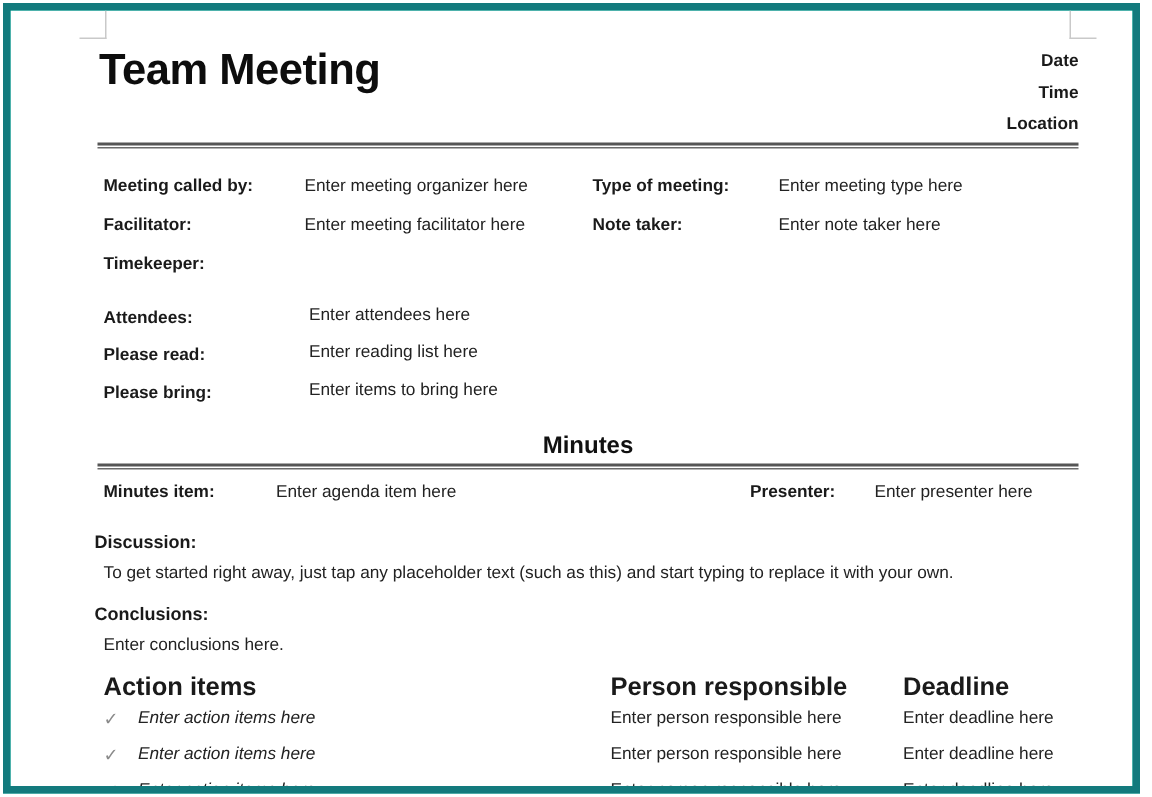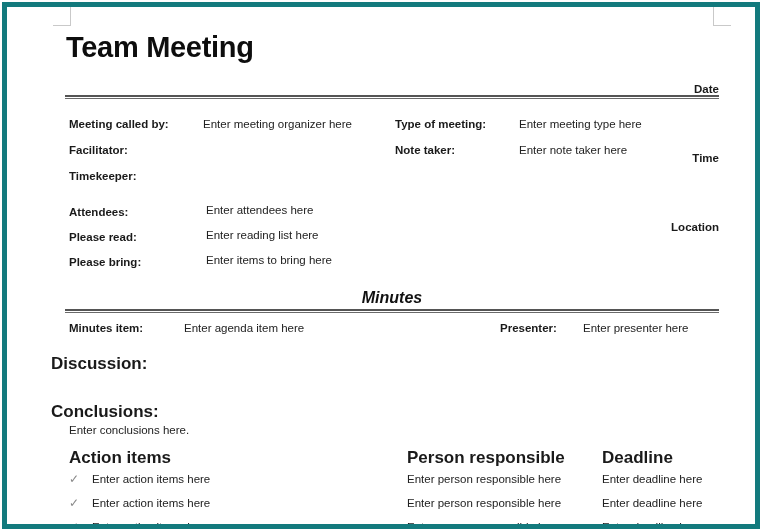--- a/index.html
+++ b/index.html
@@ -76,21 +76,21 @@
     position: absolute;
     right: 36px;
     top: 24px;
     width: 180px;
     text-align: right;
     font-size: 11.5px;
     font-weight: bold;
     line-height: 21px;
     color: #1a1a1a;
   }
-  .header-meta div { white-space: nowrap; margin-top: 48px; }
+  .header-meta div { white-space: nowrap; }
 
   
   .rule-double {
     position: absolute;
     height: 4px;
     border-top: 2px solid #555555;
     border-bottom: 1px solid #6a6a6a;
     box-sizing: border-box;
   }
   #rule-header { left: 58px; top: 88px; width: 654px; }
@@ -118,37 +118,36 @@
   .col-a2-value { left: 188px; }
 
   
   .minutes-heading {
     position: absolute;
     left: 58px;
     top: 282px;
     width: 654px;
     text-align: center;
     font-size: 16px;
-    font-style: italic;
     font-weight: bold;
     color: #111111;
   }
 
   
   #agenda-label { left: 62px; top: 315px; }
   #agenda-value { left: 166px; top: 315px; }
   #presenter-label { left: 482px; top: 315px; margin-left: 11px; }
   #presenter-value { left: 565px; top: 315px; }
 
   
   .block-label {
     position: absolute;
-    left: 44px;
-    font-weight: bold;
-    font-size: 17px;
+    left: 56px;
+    font-weight: bold;
+    font-size: 12px;
     white-space: nowrap;
     color: #1a1a1a;
   }
   .block-text {
     position: absolute;
     left: 62px;
     font-size: 11.5px;
     white-space: nowrap;
     color: #222222;
   }
@@ -183,20 +182,21 @@
     color: #8a8a8a;
     line-height: 14px;
   }
   .ai-task {
     position: absolute;
     left: 85px;
     font-size: 11.5px;
     white-space: nowrap;
     color: #222222;
     line-height: 14px;
+    font-style: italic;
   }
   .ai-person {
     position: absolute;
     left: 400px;
     font-size: 11.5px;
     white-space: nowrap;
     color: #222222;
     line-height: 14px;
   }
   .ai-deadline {
@@ -224,20 +224,21 @@
       <div>Time</div>
       <div>Location</div>
     </div>
 
     <div class="rule-double" id="rule-header"></div>
 
     <div class="info-label col-a-label" style="top:111px">Meeting called by:</div>
     <div class="info-value col-a-value" style="top:111px">Enter meeting organizer here</div>
 
     <div class="info-label col-a-label" style="top:137px">Facilitator:</div>
+    <div class="info-value col-a-value" style="top:137px">Enter meeting facilitator here</div>
 
     <div class="info-label col-a-label" style="top:163px">Timekeeper:</div>
 
     <div class="info-label col-b-label" style="top:111px">Type of meeting:</div>
     <div class="info-value col-b-value" style="top:111px">Enter meeting type here</div>
 
     <div class="info-label col-b-label" style="top:137px">Note taker:</div>
     <div class="info-value col-b-value" style="top:137px">Enter note taker here</div>
 
     <div class="info-label col-a-label" style="top:199px">Attendees:</div>
@@ -252,20 +253,21 @@
     <div class="minutes-heading">Minutes</div>
     <div class="rule-double" id="rule-minutes"></div>
 
     <div class="info-label" id="agenda-label">Minutes item:</div>
     <div class="info-value" id="agenda-value">Enter agenda item here</div>
 
     <div class="info-label" id="presenter-label">Presenter:</div>
     <div class="info-value" id="presenter-value">Enter presenter here</div>
 
     <div class="block-label" id="discussion-label">Discussion:</div>
+    <div class="block-text" id="discussion-text">To get started right away, just tap any placeholder text (such as this) and start typing to replace it with your own.</div>
 
     <div class="block-label" id="conclusions-label">Conclusions:</div>
     <div class="block-text" id="conclusions-text">Enter conclusions here.</div>
 
     <div class="ai-head" id="ai-head-0">Action items</div>
     <div class="ai-head" id="ai-head-1">Person responsible</div>
     <div class="ai-head" id="ai-head-2">Deadline</div>
 
     <div class="ai-row" style="top:465px">
       <span class="ai-check">✓</span>

